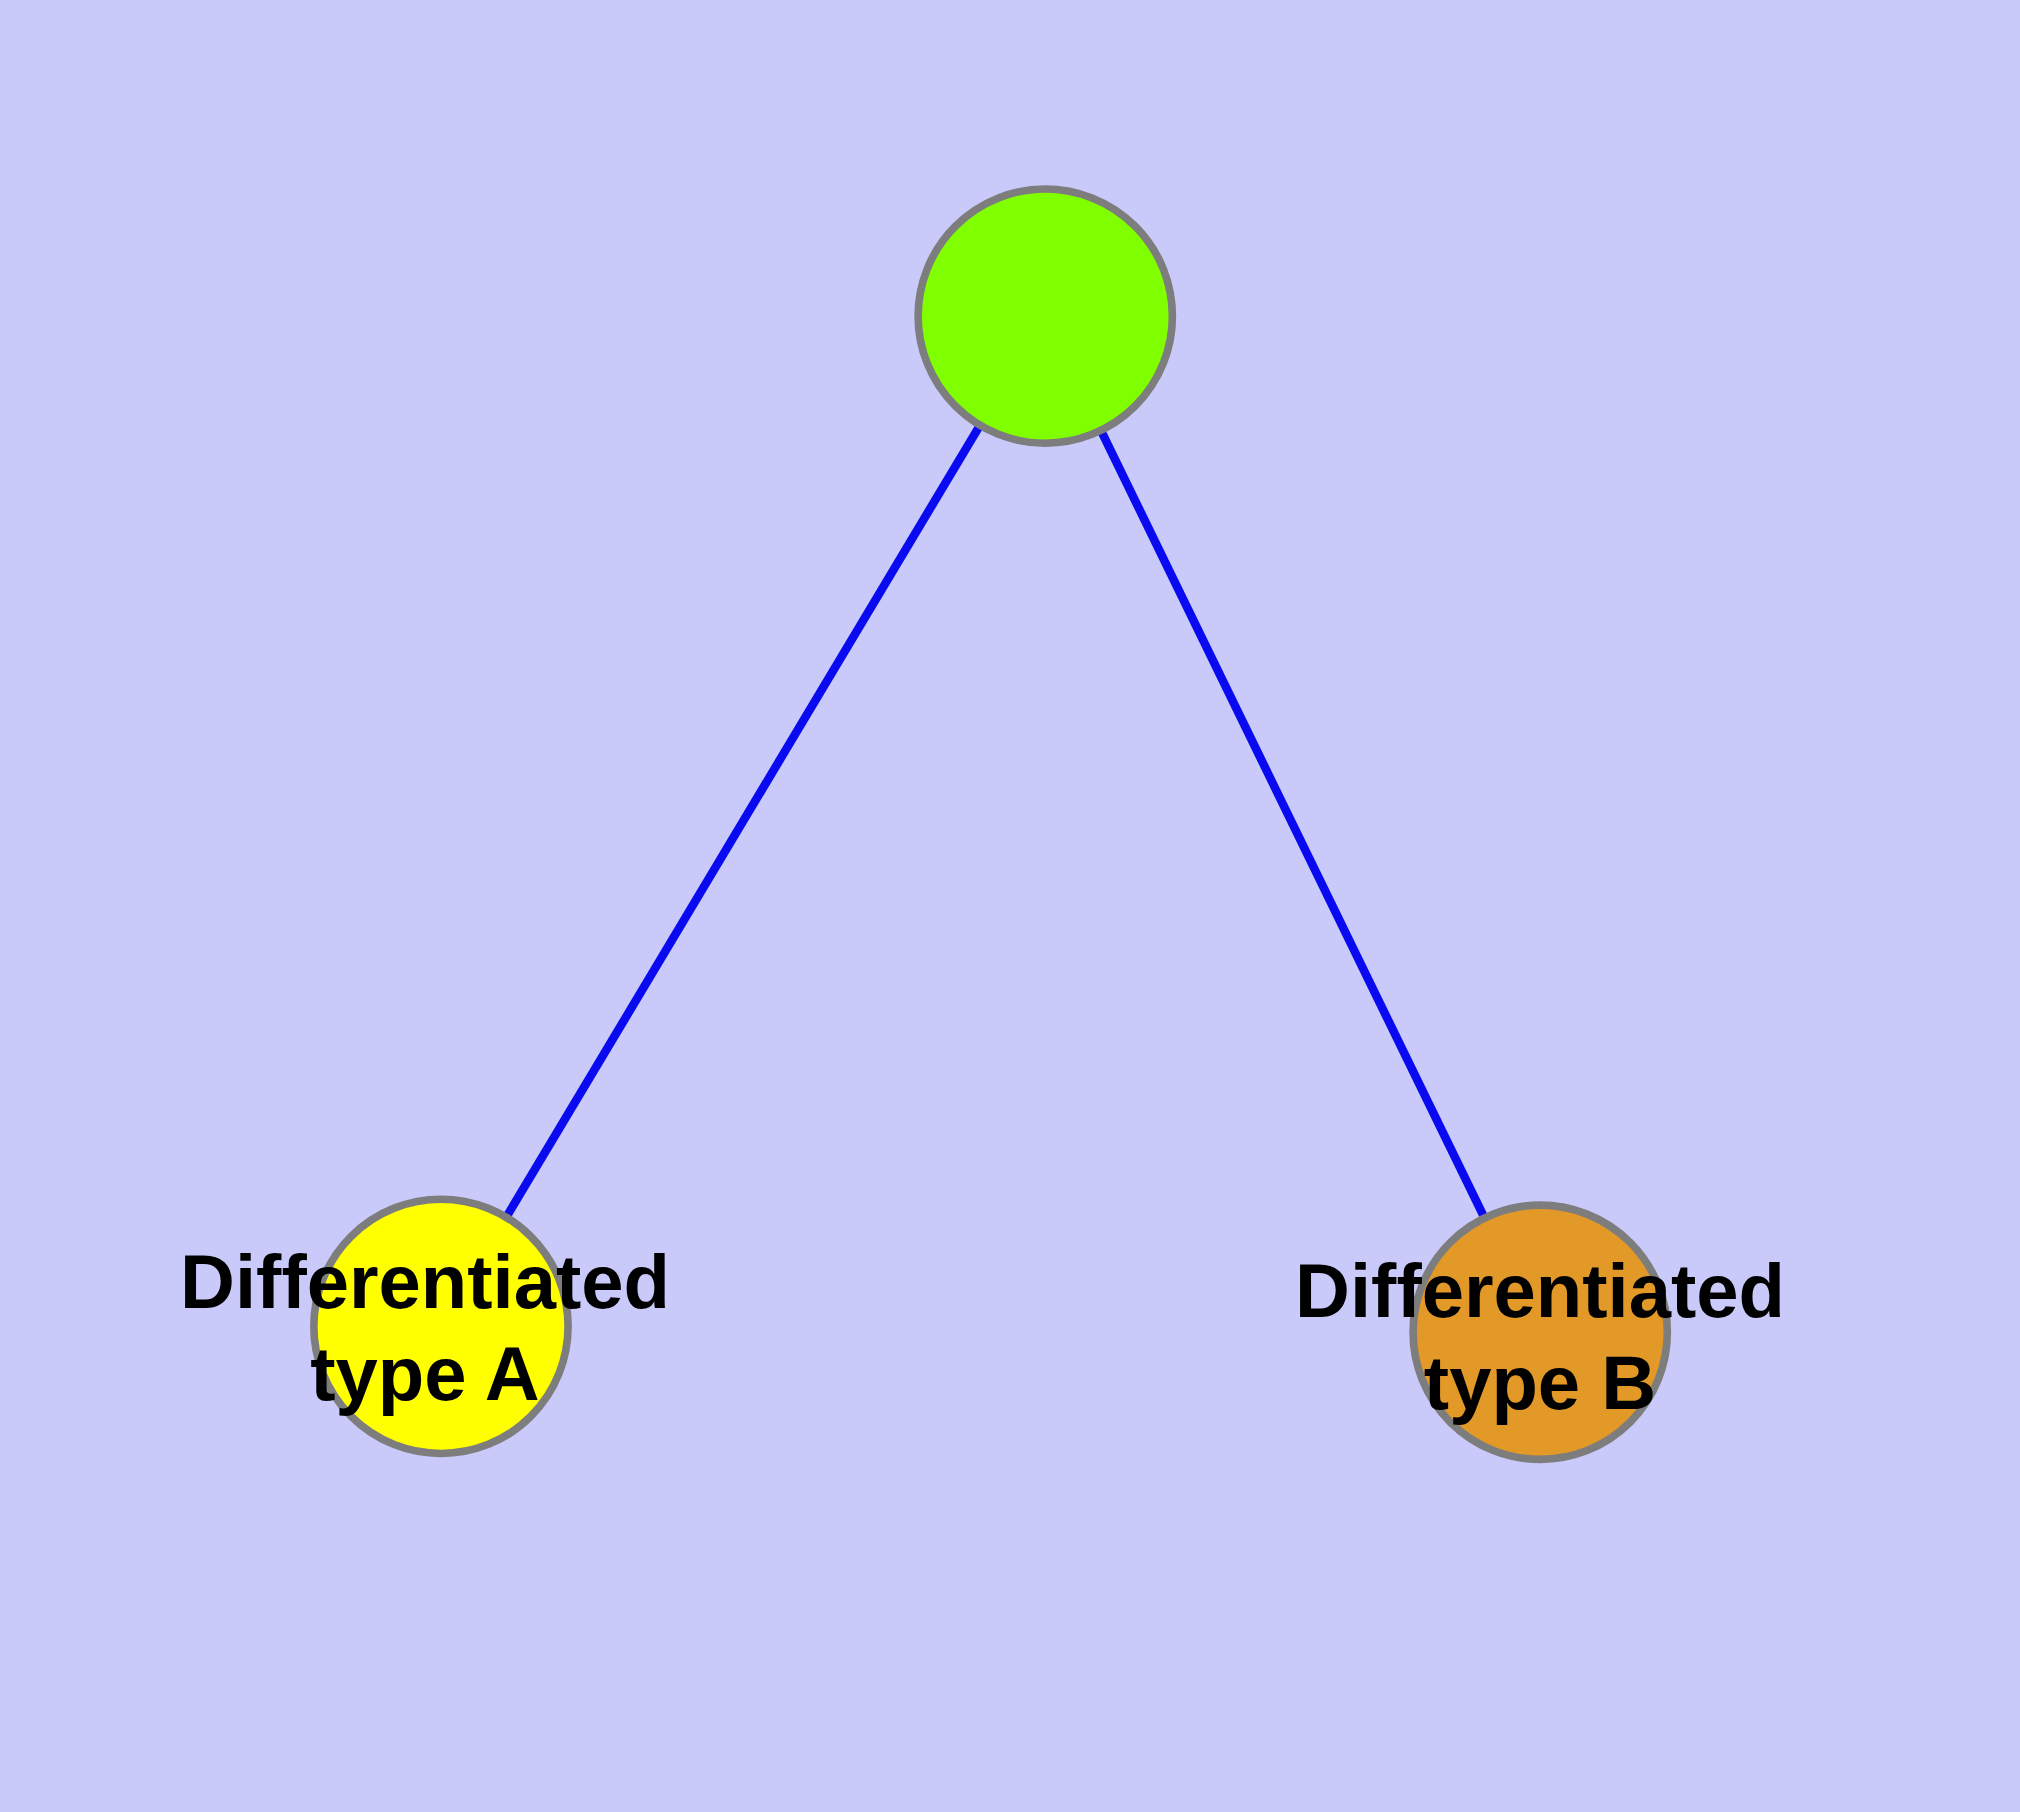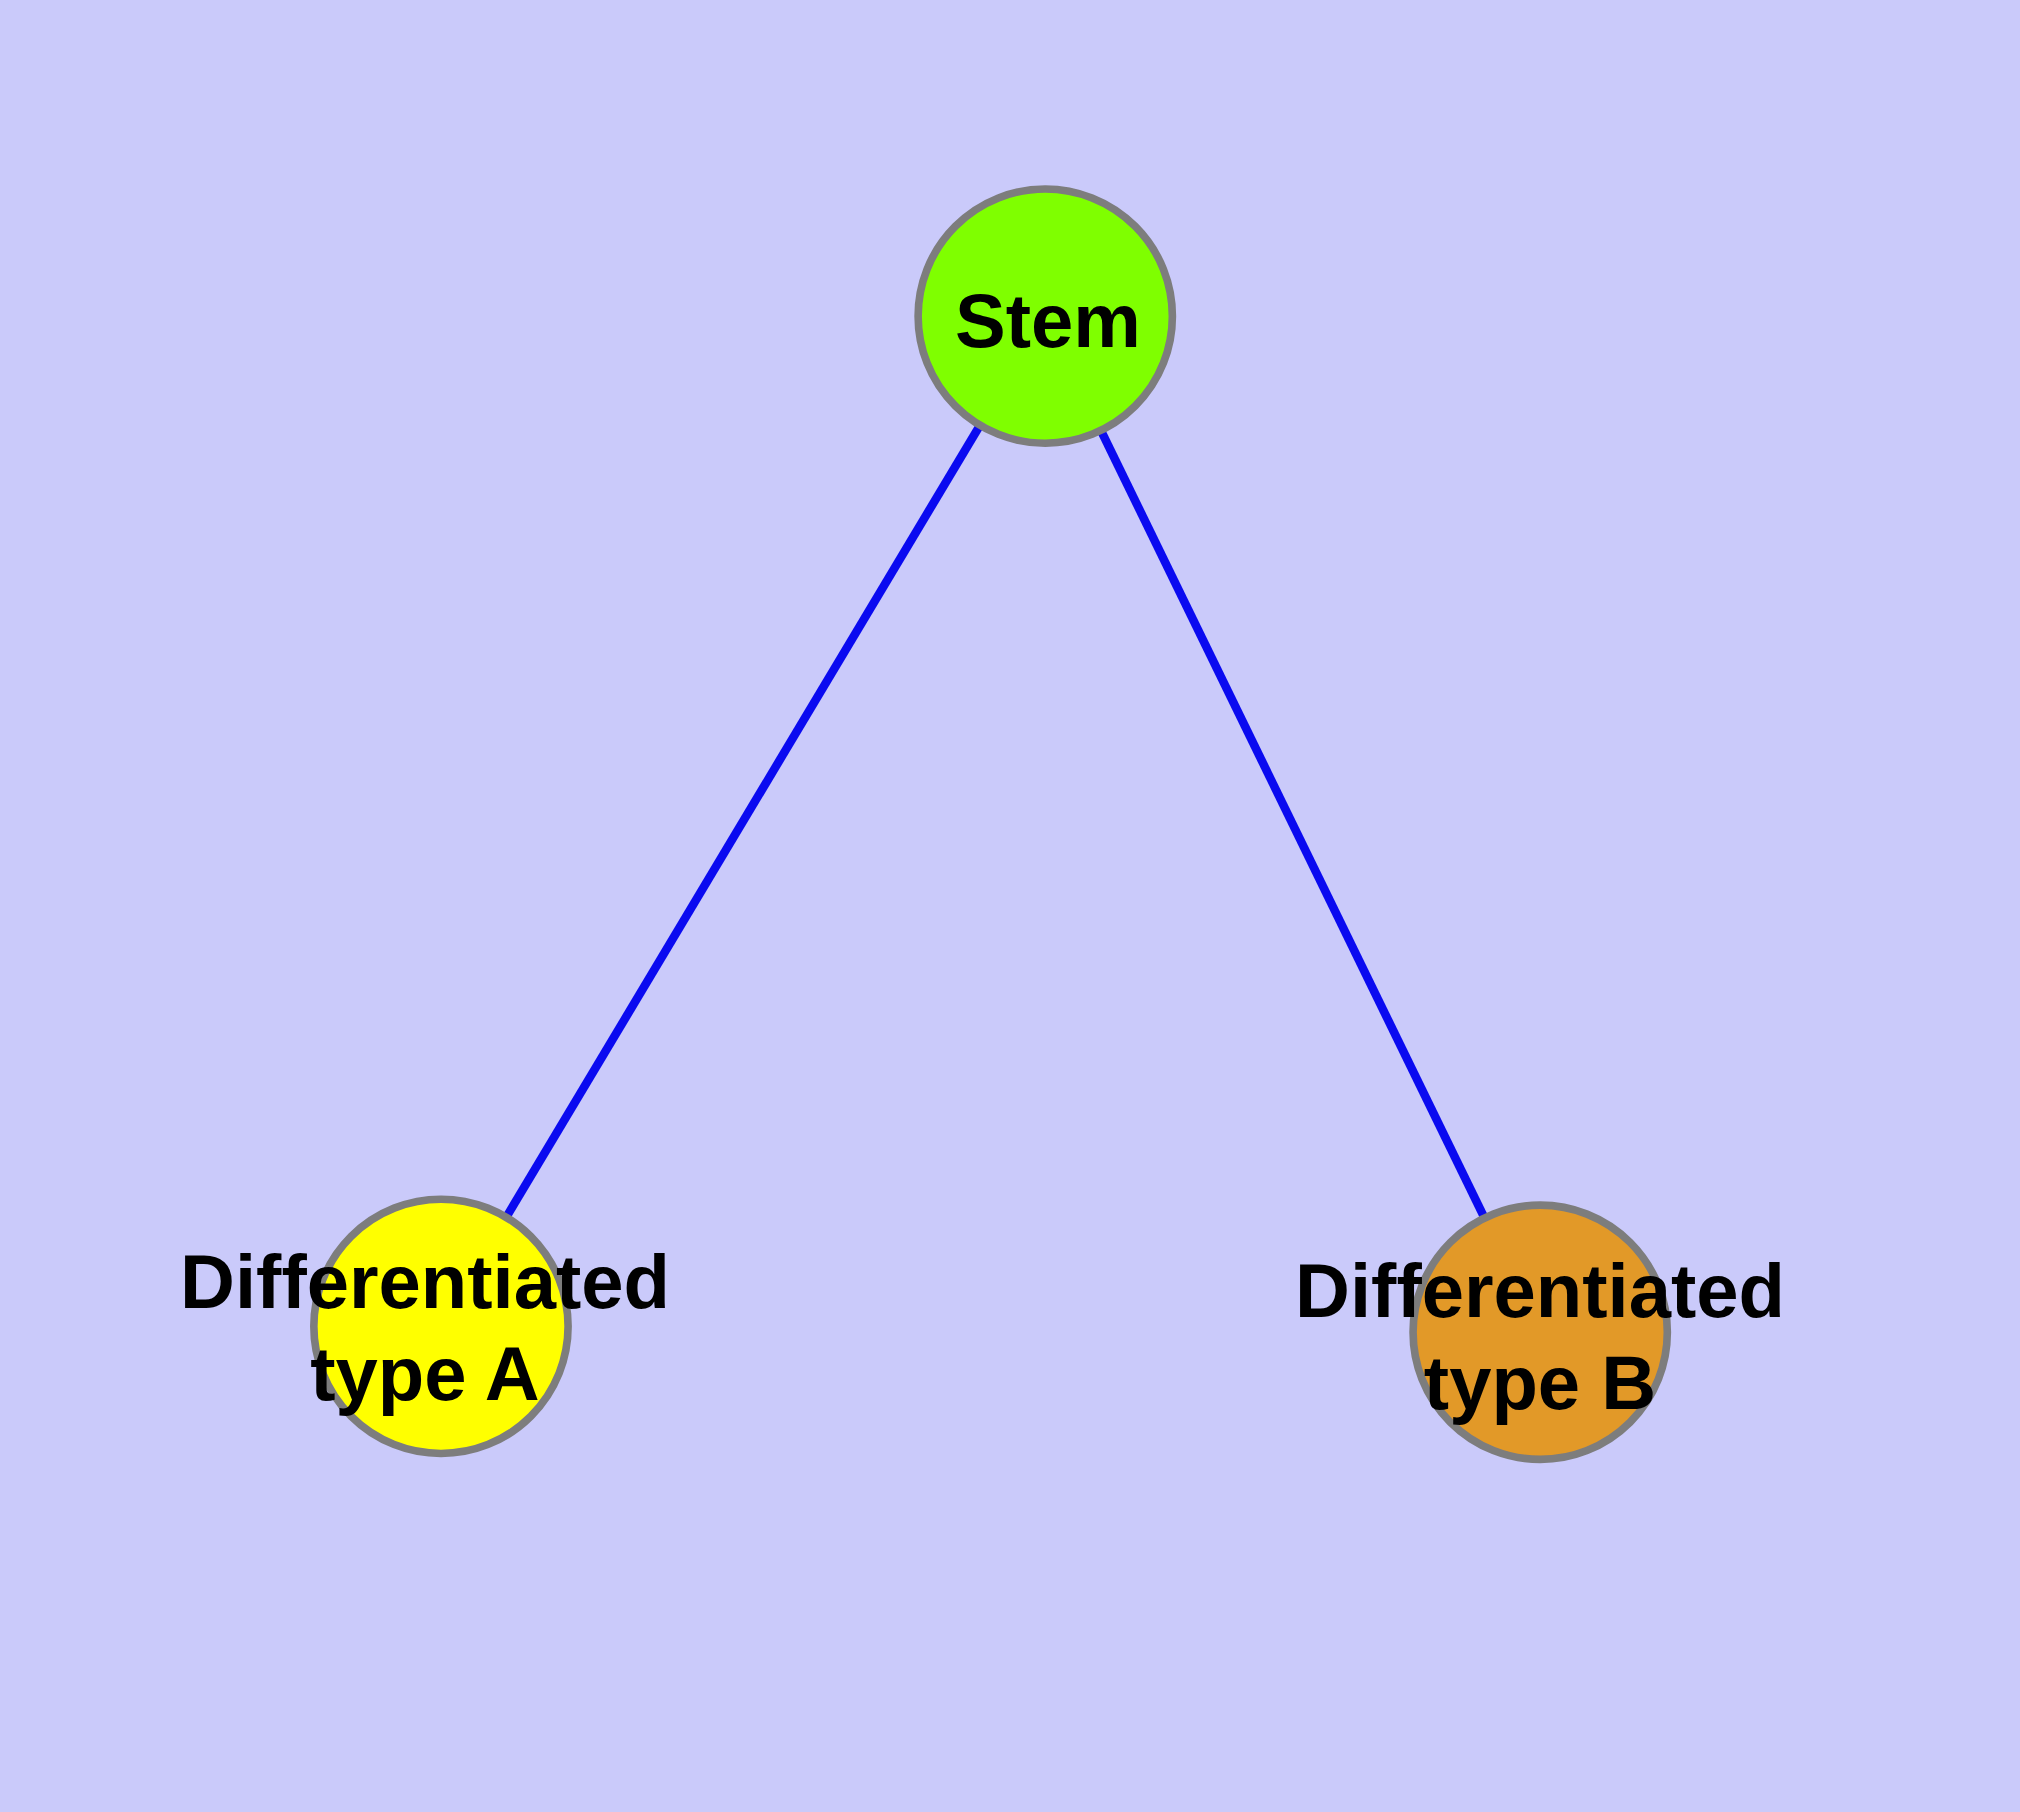--- a/index.html
+++ b/index.html
@@ -61,21 +61,20 @@
 
     <line class="edge" x1="1233" y1="373" x2="1817" y2="1572" stroke="#0a0af0"></line>
 
     <circle class="node" cx="1233" cy="373" r="150" fill="#7fff00" stroke="#7d7d7d"></circle>
 
     <circle class="node" cx="520" cy="1565" r="150" fill="#ffff00" stroke="#7d7d7d"></circle>
 
     <circle class="node" cx="1817" cy="1572" r="150" fill="#e29928" stroke="#7d7d7d"></circle>
   </svg>
 
-  <div class="node-label single" id="label-stem">Stem</div>
 
   <div class="node-label" id="label-type-a">Differentiated
 type A</div>
 
   <div class="node-label" id="label-type-b">Differentiated
 type B</div>
 
 </div>
 
 

